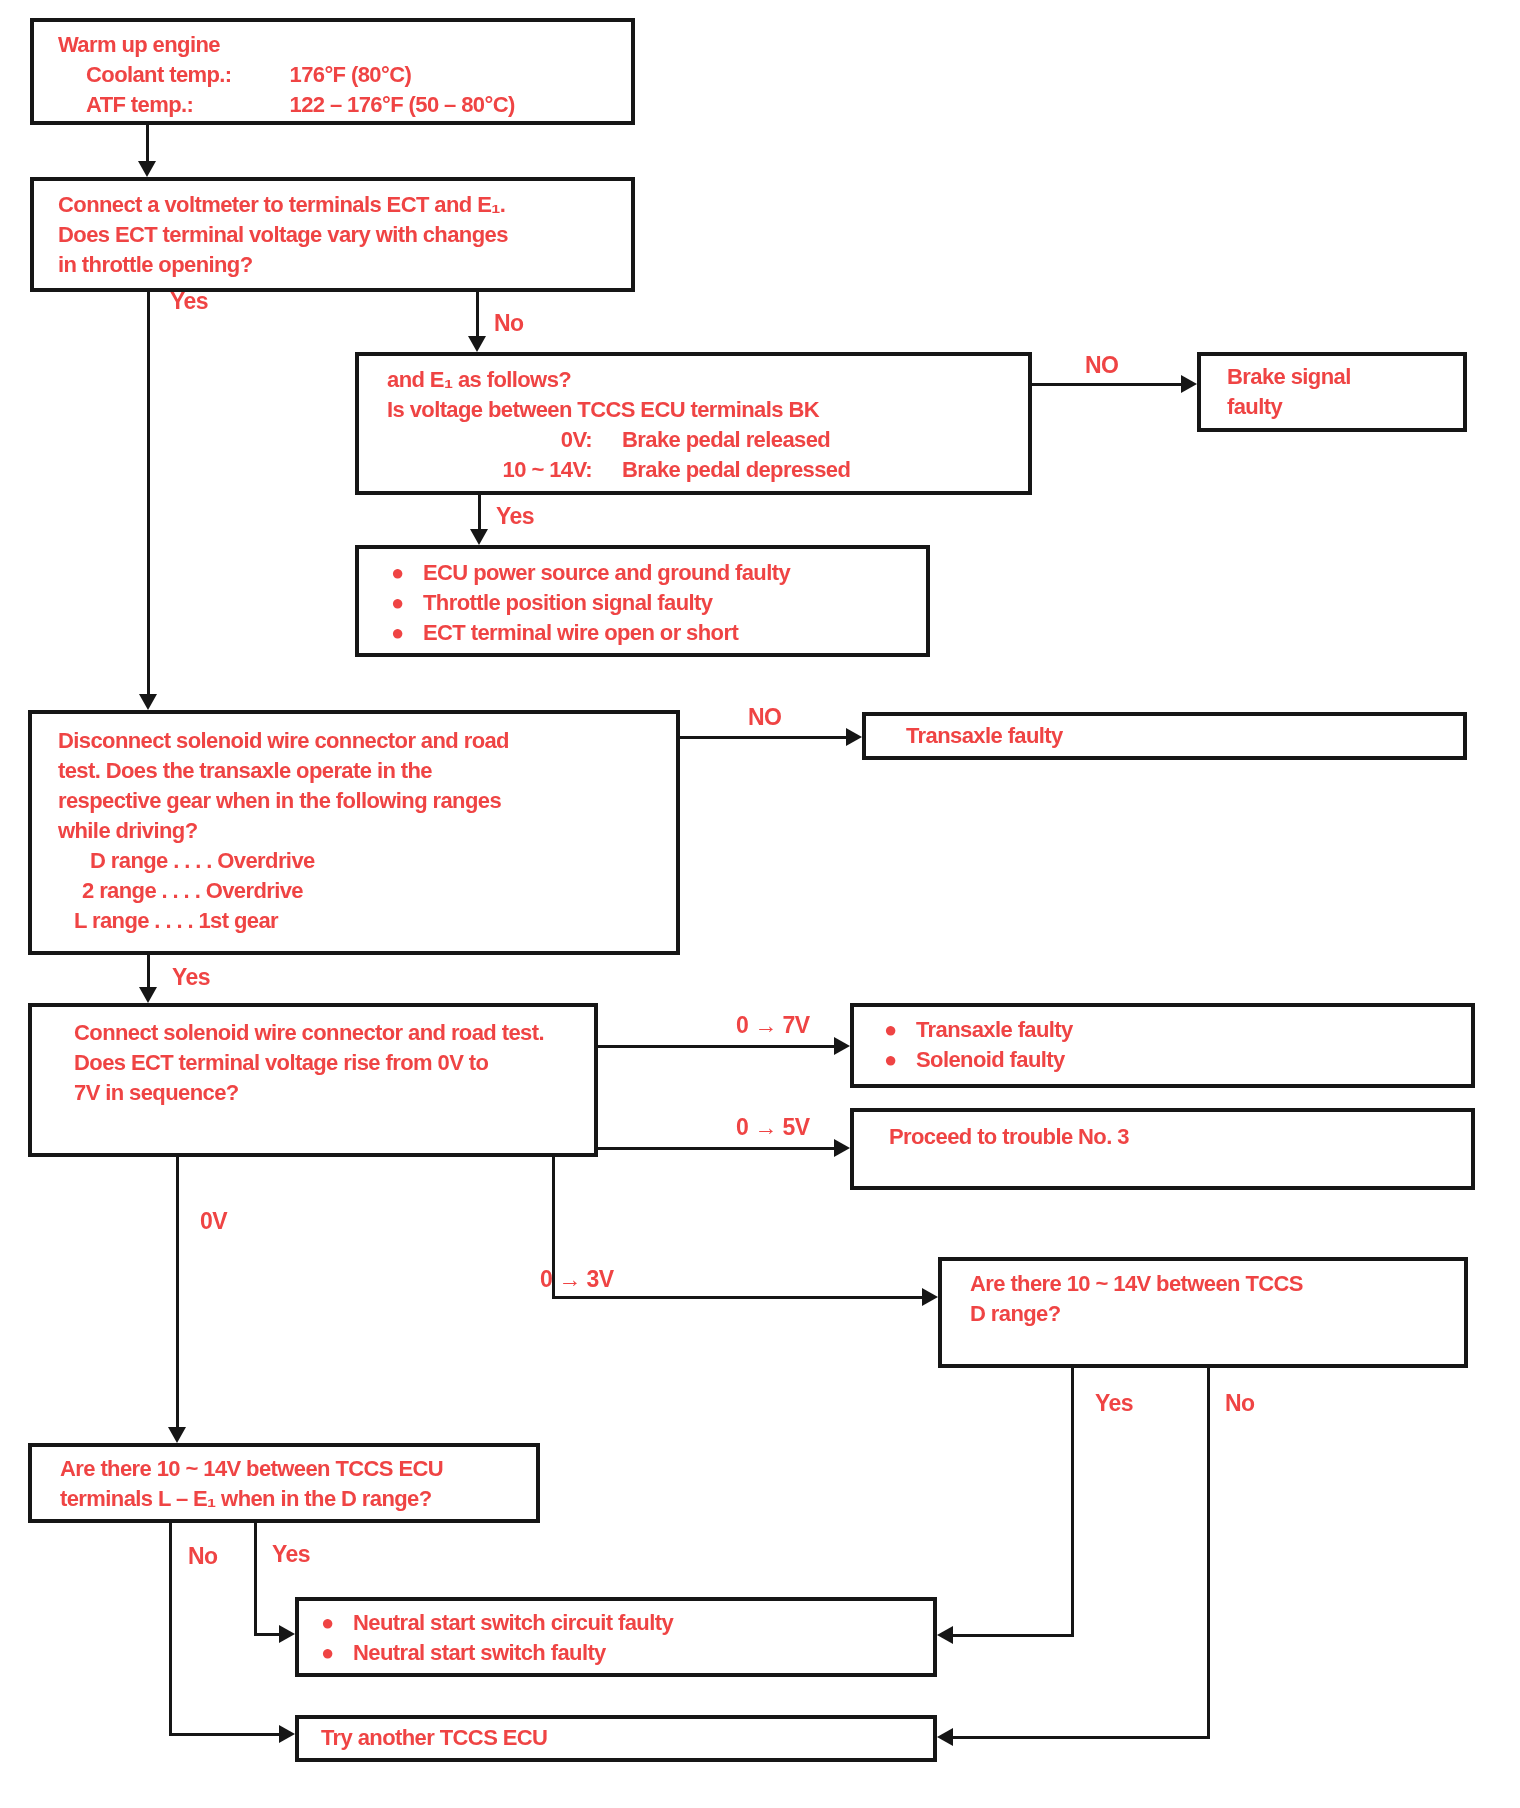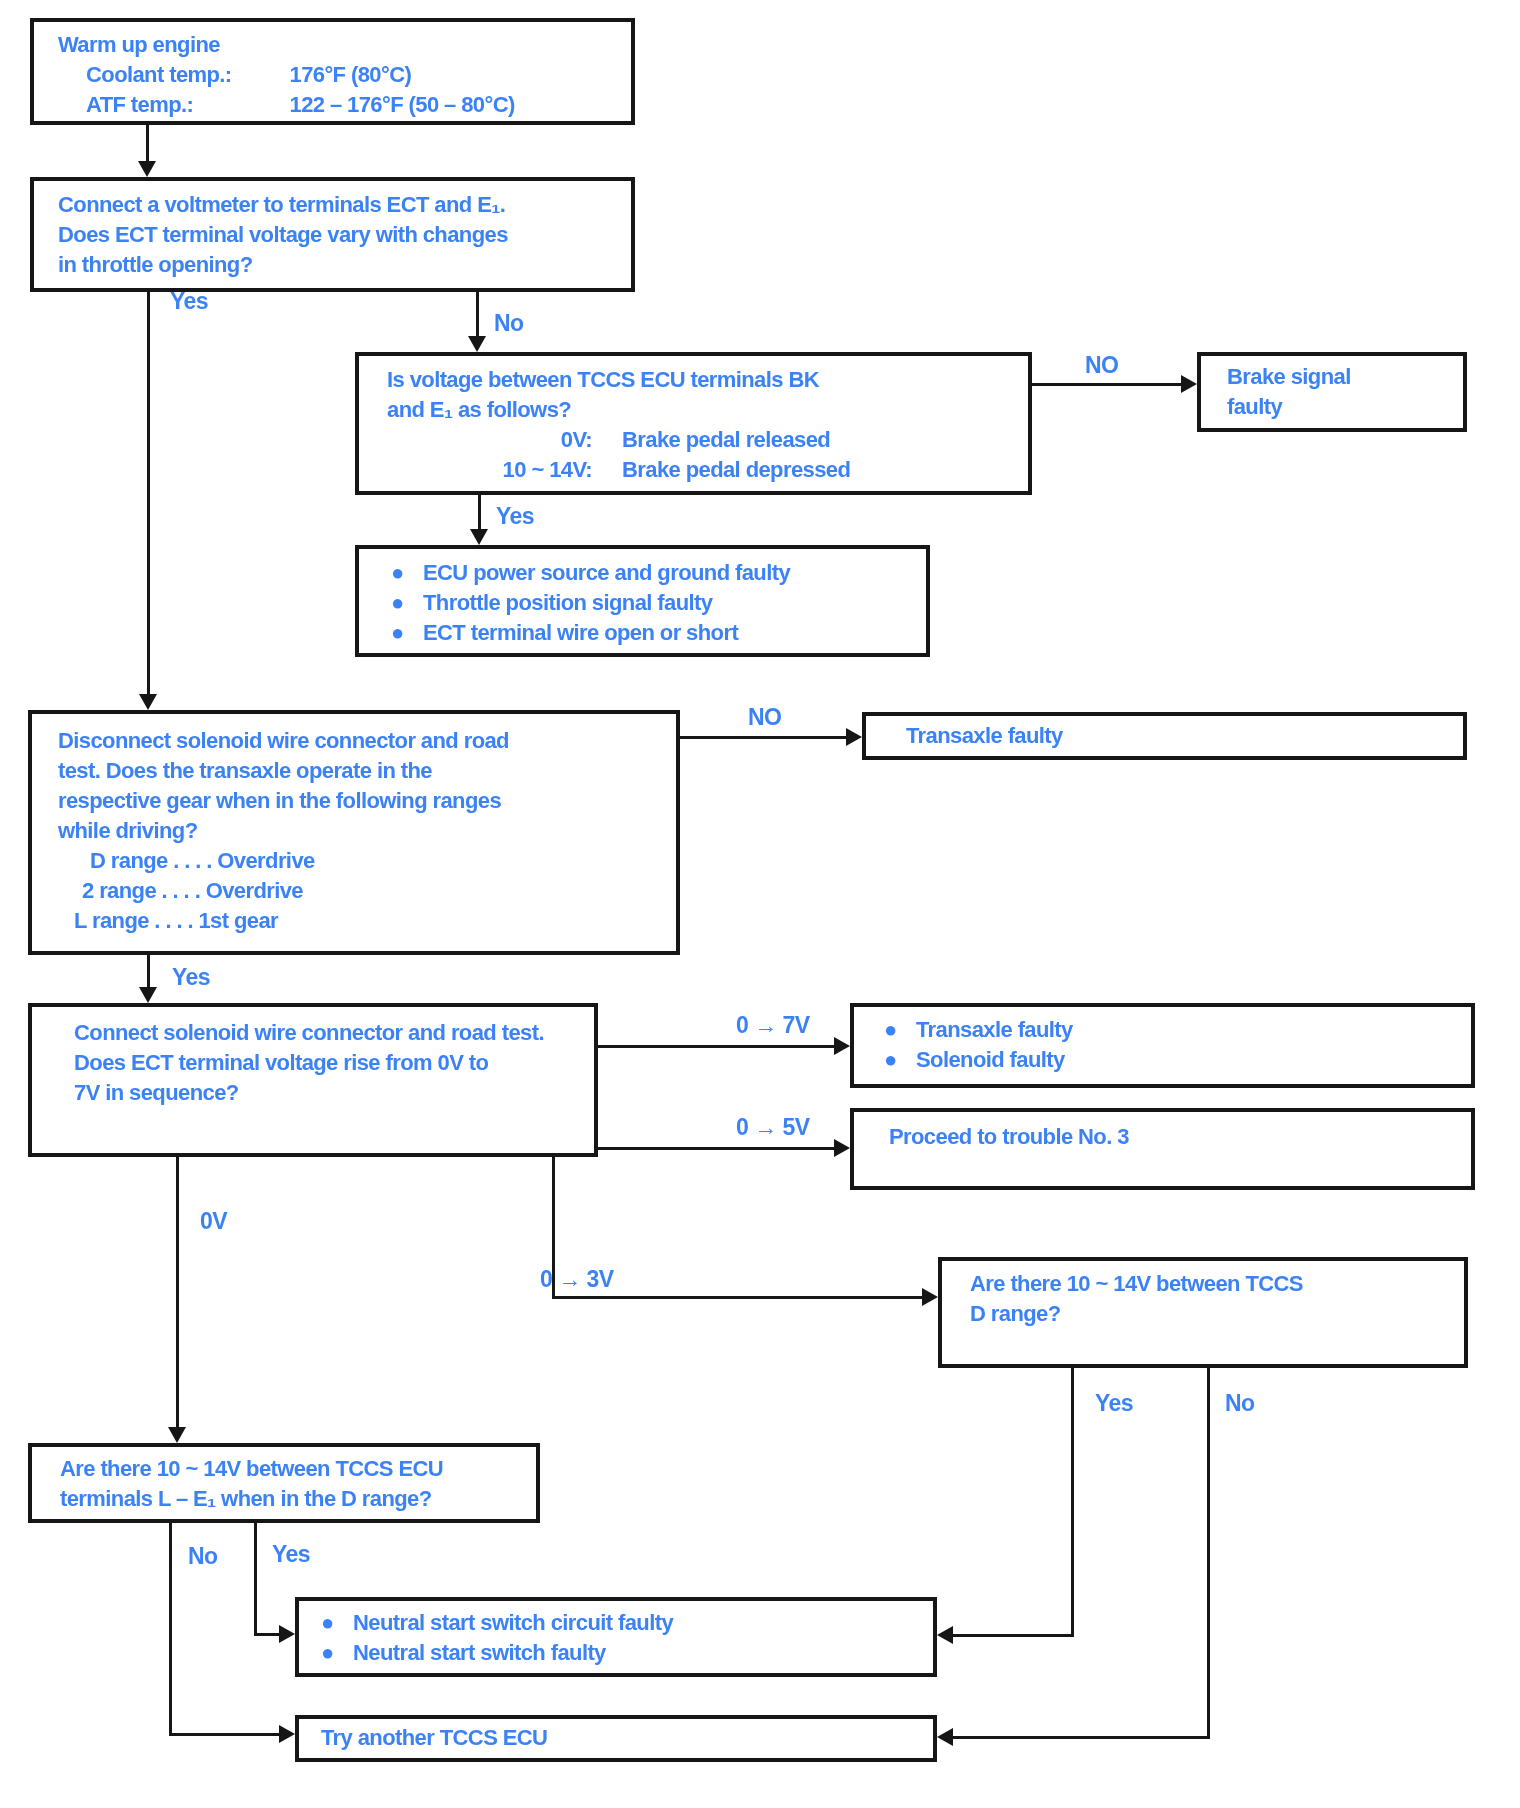--- a/index.html
+++ b/index.html
@@ -1,19 +1,19 @@
 <!DOCTYPE html>
 <html><head>
 <meta charset="utf-8">
 <style>
   html,body{margin:0;padding:0;background:#ffffff;}
   .canvas{
     position:relative;width:1520px;height:1774px;background:#ffffff;
     font-family:"Liberation Sans","DejaVu Sans",sans-serif;
-    font-weight:700;color:#3b82f6;overflow:hidden;
+    font-weight:700;color:#ef4444;overflow:hidden;
   }
   .box{position:absolute;border:4px solid #161616;background:#ffffff;box-sizing:border-box;}
   .t{white-space:nowrap;font-size:22px;line-height:30px;letter-spacing:-0.6px;}
   .hl,.vl{position:absolute;background:#161616;}
   .hl{height:3px;}
   .vl{width:3px;}
   .elabel{position:absolute;font-size:23px;letter-spacing:-0.5px;white-space:nowrap;}
   .ah{position:absolute;width:0;height:0;}
   .ah.down{border-left:9px solid transparent;border-right:9px solid transparent;border-top:16px solid #161616;}
   .ah.right{border-top:9px solid transparent;border-bottom:9px solid transparent;border-left:16px solid #161616;}
@@ -54,22 +54,22 @@
 
   <div class="vl" style="left:147px;top:292px;height:414px;"></div>
   <div class="ah down" style="left:139px;top:694px;"></div>
   <div class="elabel" style="left:170px;top:288px;">Yes</div>
 
   <div class="vl" style="left:476px;top:292px;height:52px;"></div>
   <div class="ah down" style="left:468px;top:336px;"></div>
   <div class="elabel" style="left:494px;top:310px;">No</div>
 
   <div class="box" style="left:355px;top:352px;width:677px;height:143px;padding:9px 0 0 28px;">
+    <div class="t">and E₁ as follows?</div>
     <div class="t">Is voltage between TCCS ECU terminals BK</div>
-    <div class="t">and E₁ as follows?</div>
     <div class="t vrow">
       <span class="vlabel">0V:</span>
       <span class="vtext">Brake pedal released</span>
     </div>
     <div class="t vrow">
       <span class="vlabel">10 ~ 14V:</span>
       <span class="vtext">Brake pedal depressed</span>
     </div>
   </div>
 

